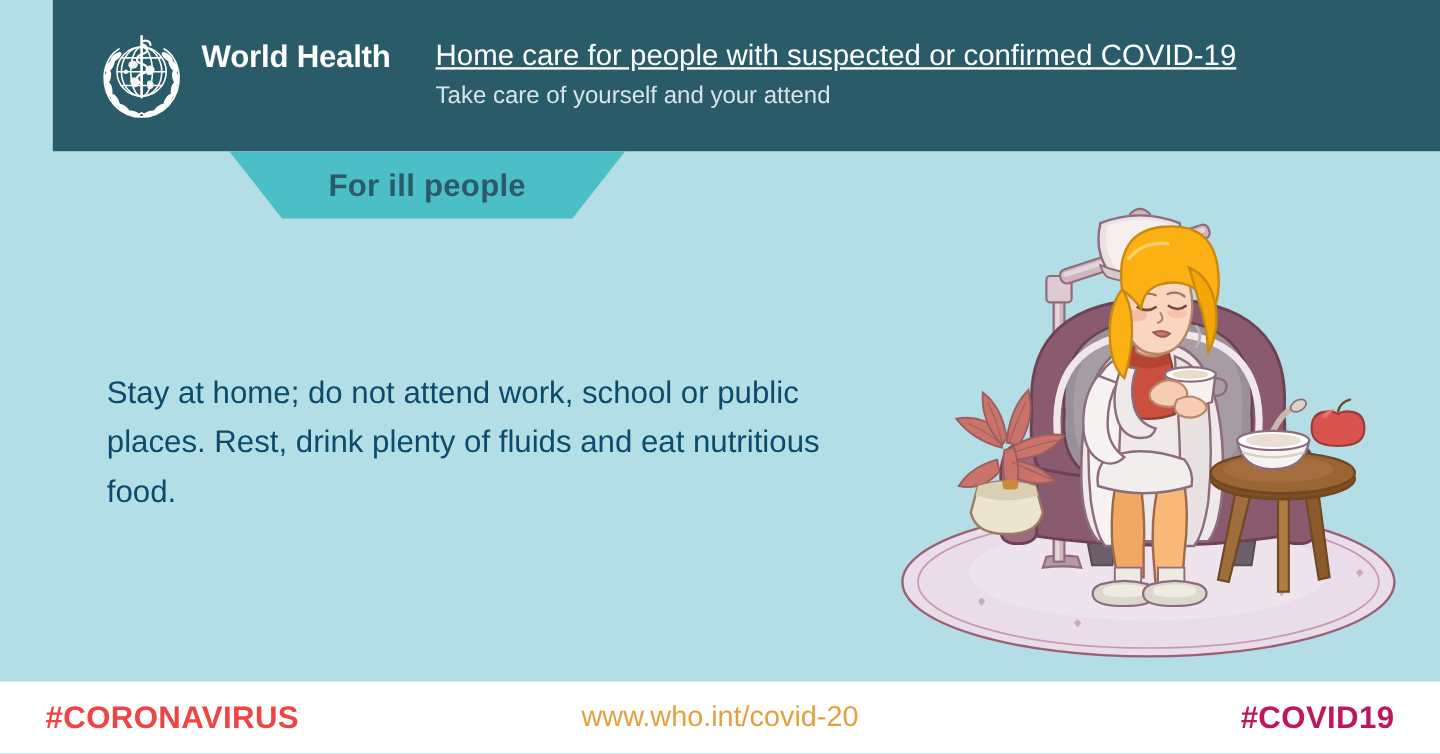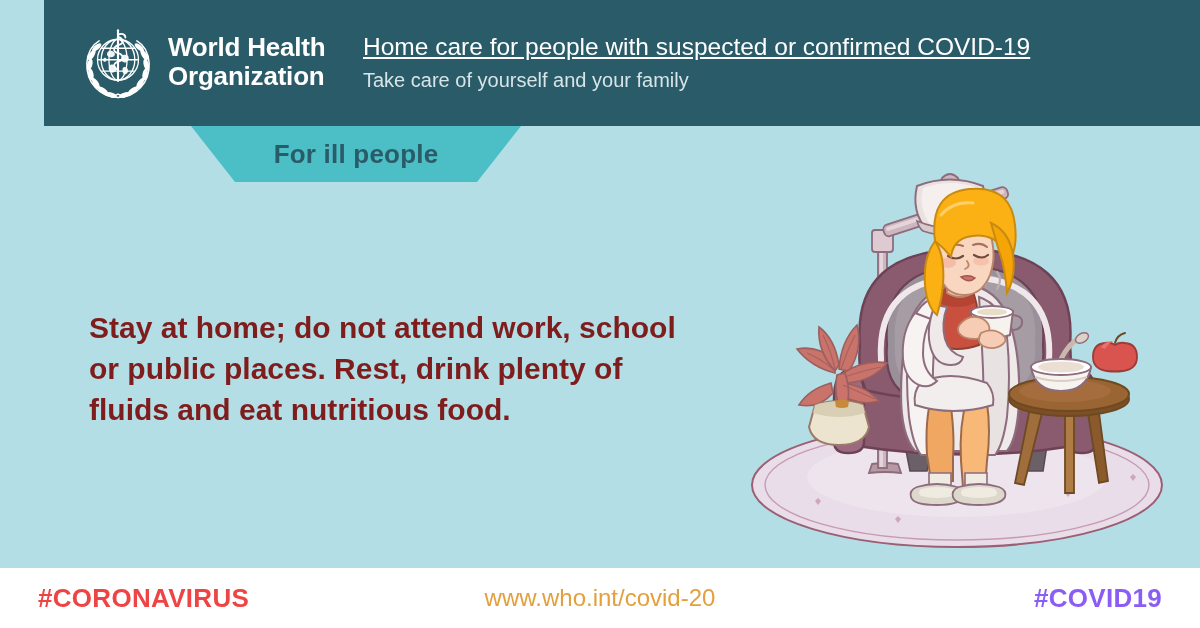--- a/index.html
+++ b/index.html
@@ -47,21 +47,21 @@
   .banner-label {
     position:absolute; left:0; top:0; width:330px; height:60px;
     display:flex; align-items:center; justify-content:center;
     color:#2a5b68; font-size:26px; font-weight:bold; letter-spacing:0.2px;
     padding-bottom:4px;
   }
 
   
   .body-text {
     position:absolute; left:89px; top:307px; width:620px;
-    color:#7f1d1d; font-size:30px; line-height:41px; font-weight:700;
+    color:#0c4a6e; font-size:26px; line-height:41px; font-weight:400;
   }
 
   
   .illo { position:absolute; left:735px; top:155px; width:440px; height:400px; }
   .illo svg { display:block; width:440px; height:400px; }
 
   
   .footer {
     position:absolute; left:0; top:568px; width:1200px; height:60px;
     background:#ffffff;
@@ -70,21 +70,21 @@
     position:absolute; left:38px; top:0; height:60px; display:flex; align-items:center;
     color:#ef4444; font-size:26px; font-weight:bold; letter-spacing:0.3px;
   }
   .f-mid {
     position:absolute; left:0; top:0; width:1200px; height:60px;
     display:flex; align-items:center; justify-content:center;
     color:#e3a03c; font-size:24px; font-weight:400;
   }
   .f-right {
     position:absolute; right:38px; top:0; height:60px; display:flex; align-items:center;
-    color:#8b5cf6; font-size:26px; font-weight:bold; letter-spacing:0.3px;
+    color:#be185d; font-size:26px; font-weight:bold; letter-spacing:0.3px;
   }
 </style>
 </head>
 <body>
 
 <div class="poster">
 
   <div class="header">
 
     <div class="who-logo">
@@ -138,27 +138,26 @@
           <ellipse cx="76" cy="31" rx="7" ry="3" transform="rotate(40 76 31)"></ellipse>
           <ellipse cx="58" cy="89" rx="7" ry="3" transform="rotate(163 58 89)"></ellipse>
         </g>
 
         <path d="M42 92 L50 88 L58 92" stroke="#ffffff" stroke-width="1.8" fill="none"></path>
       </svg>
     </div>
 
     <div class="who-wordmark">
       <div>World Health</div>
-      <div>Organization</div>
     </div>
 
     <div class="hdr-divider"></div>
 
     <div class="hdr-title">Home care for people with suspected or confirmed COVID-19</div>
-    <div class="hdr-sub">Take care of yourself and your family</div>
+    <div class="hdr-sub">Take care of yourself and your attend</div>
   </div>
 
   <div class="banner-wrap">
     <svg class="banner-shape" viewBox="0 0 330 60" preserveAspectRatio="none">
       <polygon points="0,0 330,0 286,56 44,56" fill="#4cbec6"></polygon>
     </svg>
     <div class="banner-label">For ill people</div>
   </div>
 
   <div class="body-text">Stay at home; do not attend work, school or public places. Rest, drink plenty of fluids and eat nutritious food.</div>

